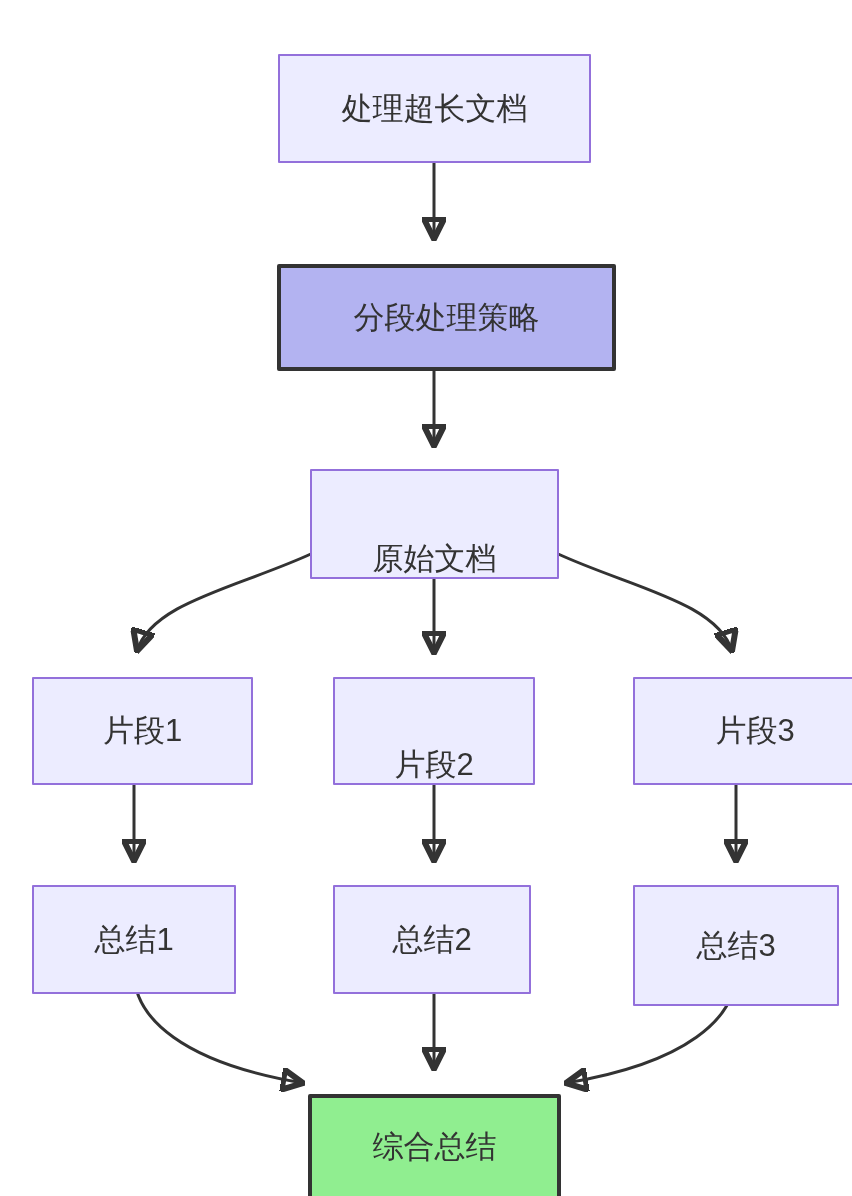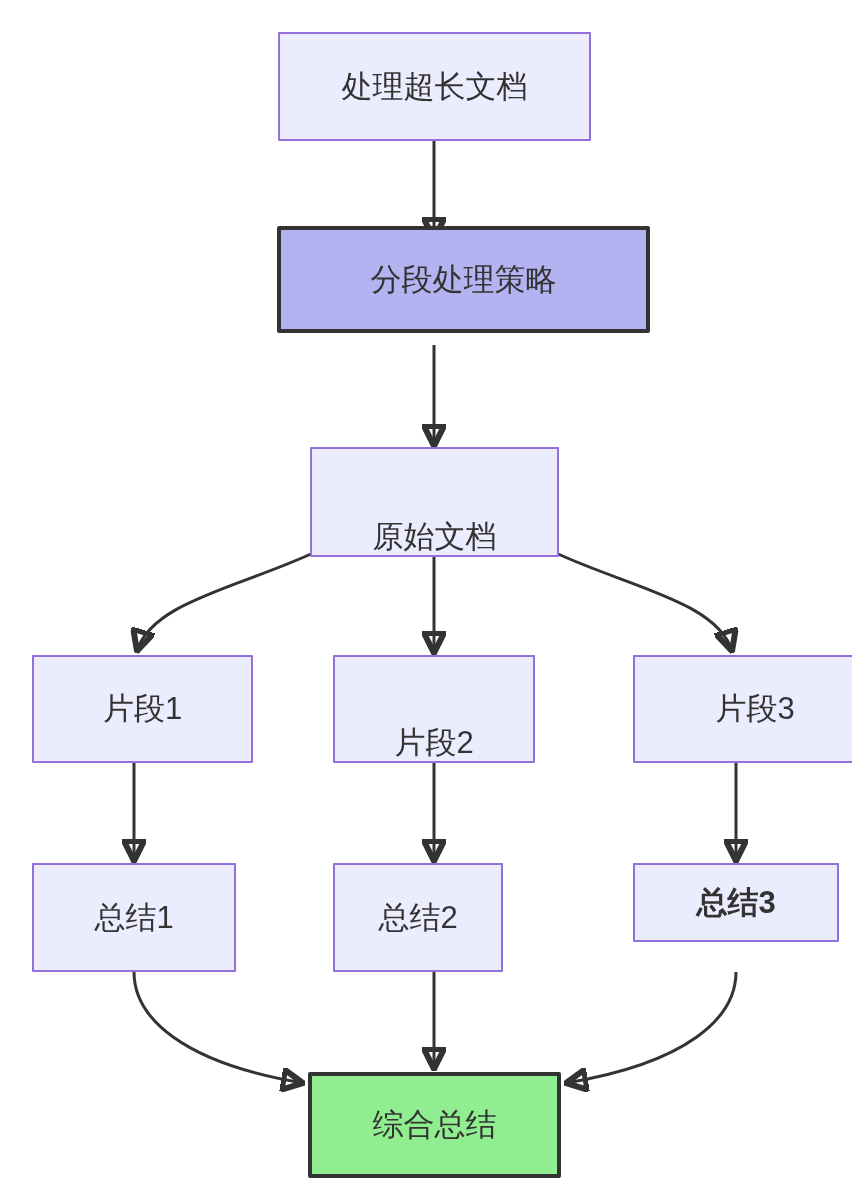--- a/index.html
+++ b/index.html
@@ -34,20 +34,21 @@
     display: flex;
     align-items: center;
     justify-content: center;
     text-align: center;
     background: var(--node-fill, #ECECFF);
     border: 2px solid var(--node-border, #9370DB);
     border-radius: 1px;
     color: var(--text, #333333);
     font-size: 31px;
     line-height: 1.2;
+    margin-top: 22px;
   }
   .node--emphasis {
     background: var(--emphasis-fill, #b3b3f1);
     border: 4px solid var(--emphasis-border, #333333);
     border-radius: 2px;
   }
   .node--success {
     background: var(--success-fill, #90EE90);
     border: 4px solid var(--success-border, #333333);
     border-radius: 2px;
@@ -74,21 +75,21 @@
     <path d="M 736 763 L 736 861" marker-end="url(#arrowhead)"></path>
     <path d="M 134 972 C 134 1018, 183 1063, 303 1083" marker-end="url(#arrowhead)"></path>
     <path d="M 434 972 L 434 1069" marker-end="url(#arrowhead)"></path>
     <path d="M 736 972 C 736 1018, 687 1063, 566 1083" marker-end="url(#arrowhead)"></path>
   </svg>
 
   <div class="node" style="left:278px; top:32px; width:313px; height:109px;">
     <span>处理超长文档</span>
   </div>
 
-  <div class="node node--emphasis" style="left:277px; top:226px; width:373px; height:107px;">
+  <div class="node node--emphasis" style="left:277px; top:242px; width:339px; height:107px;">
     <span>分段处理策略</span>
   </div>
 
   <div class="node" style="left:310px; top:447px; width:249px; height:110px;align-items:flex-end;">
     <span>原始文档</span>
   </div>
 
   <div class="node" style="left:32px; top:655px; width:221px; height:108px;">
     <span>片段1</span>
   </div>
@@ -98,25 +99,25 @@
   </div>
 
   <div class="node" style="left:633px; top:655px; width:244px; height:108px;">
     <span>片段3</span>
   </div>
 
   <div class="node" style="left:32px; top:863px; width:204px; height:109px;">
     <span>总结1</span>
   </div>
 
-  <div class="node" style="left:333px; top:863px; width:170px; height:109px;">
+  <div class="node" style="left:333px; top:863px; width:198px; height:109px;">
     <span>总结2</span>
   </div>
 
-  <div class="node" style="left:633px; top:863px; width:206px; height:79px;font-weight:bold;">
+  <div class="node" style="left:633px; top:863px; width:206px; height:121px;">
     <span>总结3</span>
   </div>
 
   <div class="node node--success" style="left:308px; top:1072px; width:253px; height:106px;">
     <span>综合总结</span>
   </div>
 
 </div>
 
 </body></html>

